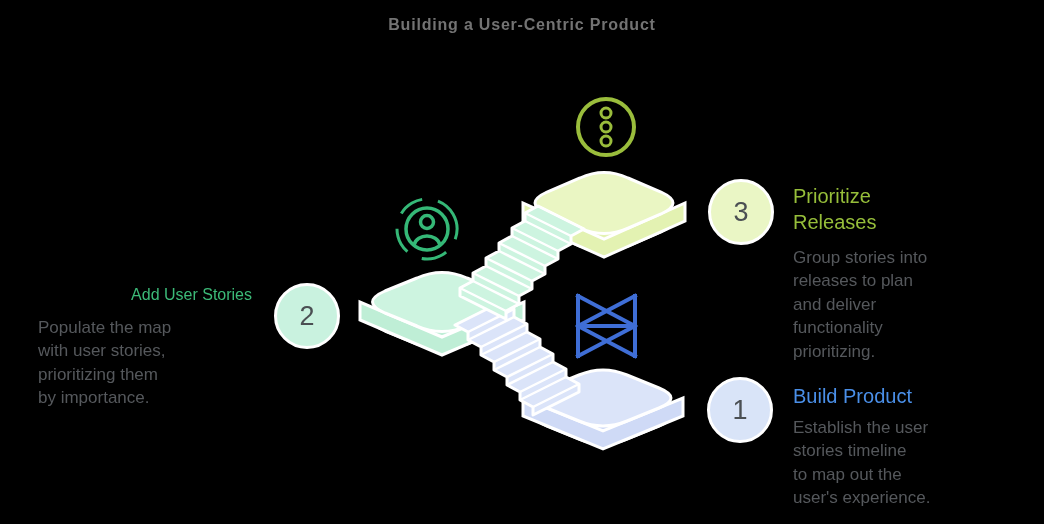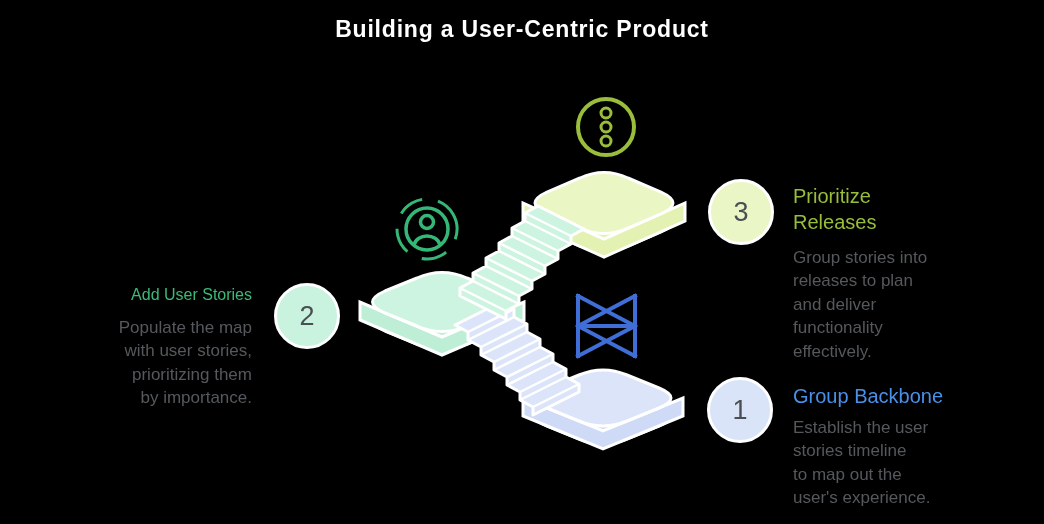--- a/index.html
+++ b/index.html
@@ -3,21 +3,21 @@
 <meta charset="utf-8">
 <style>
   html,body{margin:0;padding:0;}
   body{
     width:1044px;height:524px;position:relative;overflow:hidden;
     background:#000;
     font-family:"Liberation Sans", sans-serif;
   }
   .title{
     position:absolute;top:16px;left:0;width:1044px;text-align:center;
-    font-size:23px;font-weight:bold;letter-spacing:.8px;color:#ffffff;
+    font-size:16px;font-weight:bold;letter-spacing:.8px;color:#737373;
   }
   .illustration{position:absolute;left:0;top:0;width:1044px;height:524px;}
   .num-circle{
     position:absolute;width:60px;height:60px;border-radius:50%;
     border:3px solid #fff;box-sizing:content-box;
     display:flex;align-items:center;justify-content:center;
     font-size:27px;color:#4b4f53;
   }
   .c1{left:707px;top:377px;background:#d9e4f8;}
   .c2{left:274px;top:283px;background:#c9f2df;}
@@ -27,21 +27,21 @@
     white-space:pre-line;
   }
   .h1{left:793px;top:383px;width:220px;color:#4a8fe8;}
   .h2{left:38px;top:285px;width:214px;text-align:right;color:#3cba78;font-size:16px;}
   .h3{left:793px;top:183px;width:220px;color:#96be3a;}
   .step-desc{
     position:absolute;font-size:17px;line-height:1.38;color:#55585c;
     white-space:pre-line;
   }
   .p1{left:793px;top:416px;width:230px;}
-  .p2{left:38px;top:316px;width:214px;text-align:right;}
+  .p2{left:38px;top:316px;width:214px;text-align:left;}
   .p3{left:793px;top:246px;width:230px;}
 </style>
 </head>
 <body>
 
 <div class="title">Building a User-Centric Product</div>
 
 <svg class="illustration" viewBox="0 0 1044 524" xmlns="http://www.w3.org/2000/svg">
 
   <g>
@@ -125,31 +125,31 @@
 <div class="num-circle c1">
   <span>1</span>
 </div>
 <div class="num-circle c2">
   <span>2</span>
 </div>
 <div class="num-circle c3">
   <span>3</span>
 </div>
 
-<div class="step-heading h1">Group Backbone</div>
+<div class="step-heading h1">Build Product</div>
 <div class="step-desc p1">Establish the user
 stories timeline
 to map out the
 user's experience.</div>
 
 <div class="step-heading h2">Add User Stories</div>
 <div class="step-desc p2">Populate the map
 with user stories,
 prioritizing them
 by importance.</div>
 
 <div class="step-heading h3">Prioritize
 Releases</div>
 <div class="step-desc p3">Group stories into
 releases to plan
 and deliver
 functionality
-effectively.</div>
+prioritizing.</div>
 
 </body></html>

